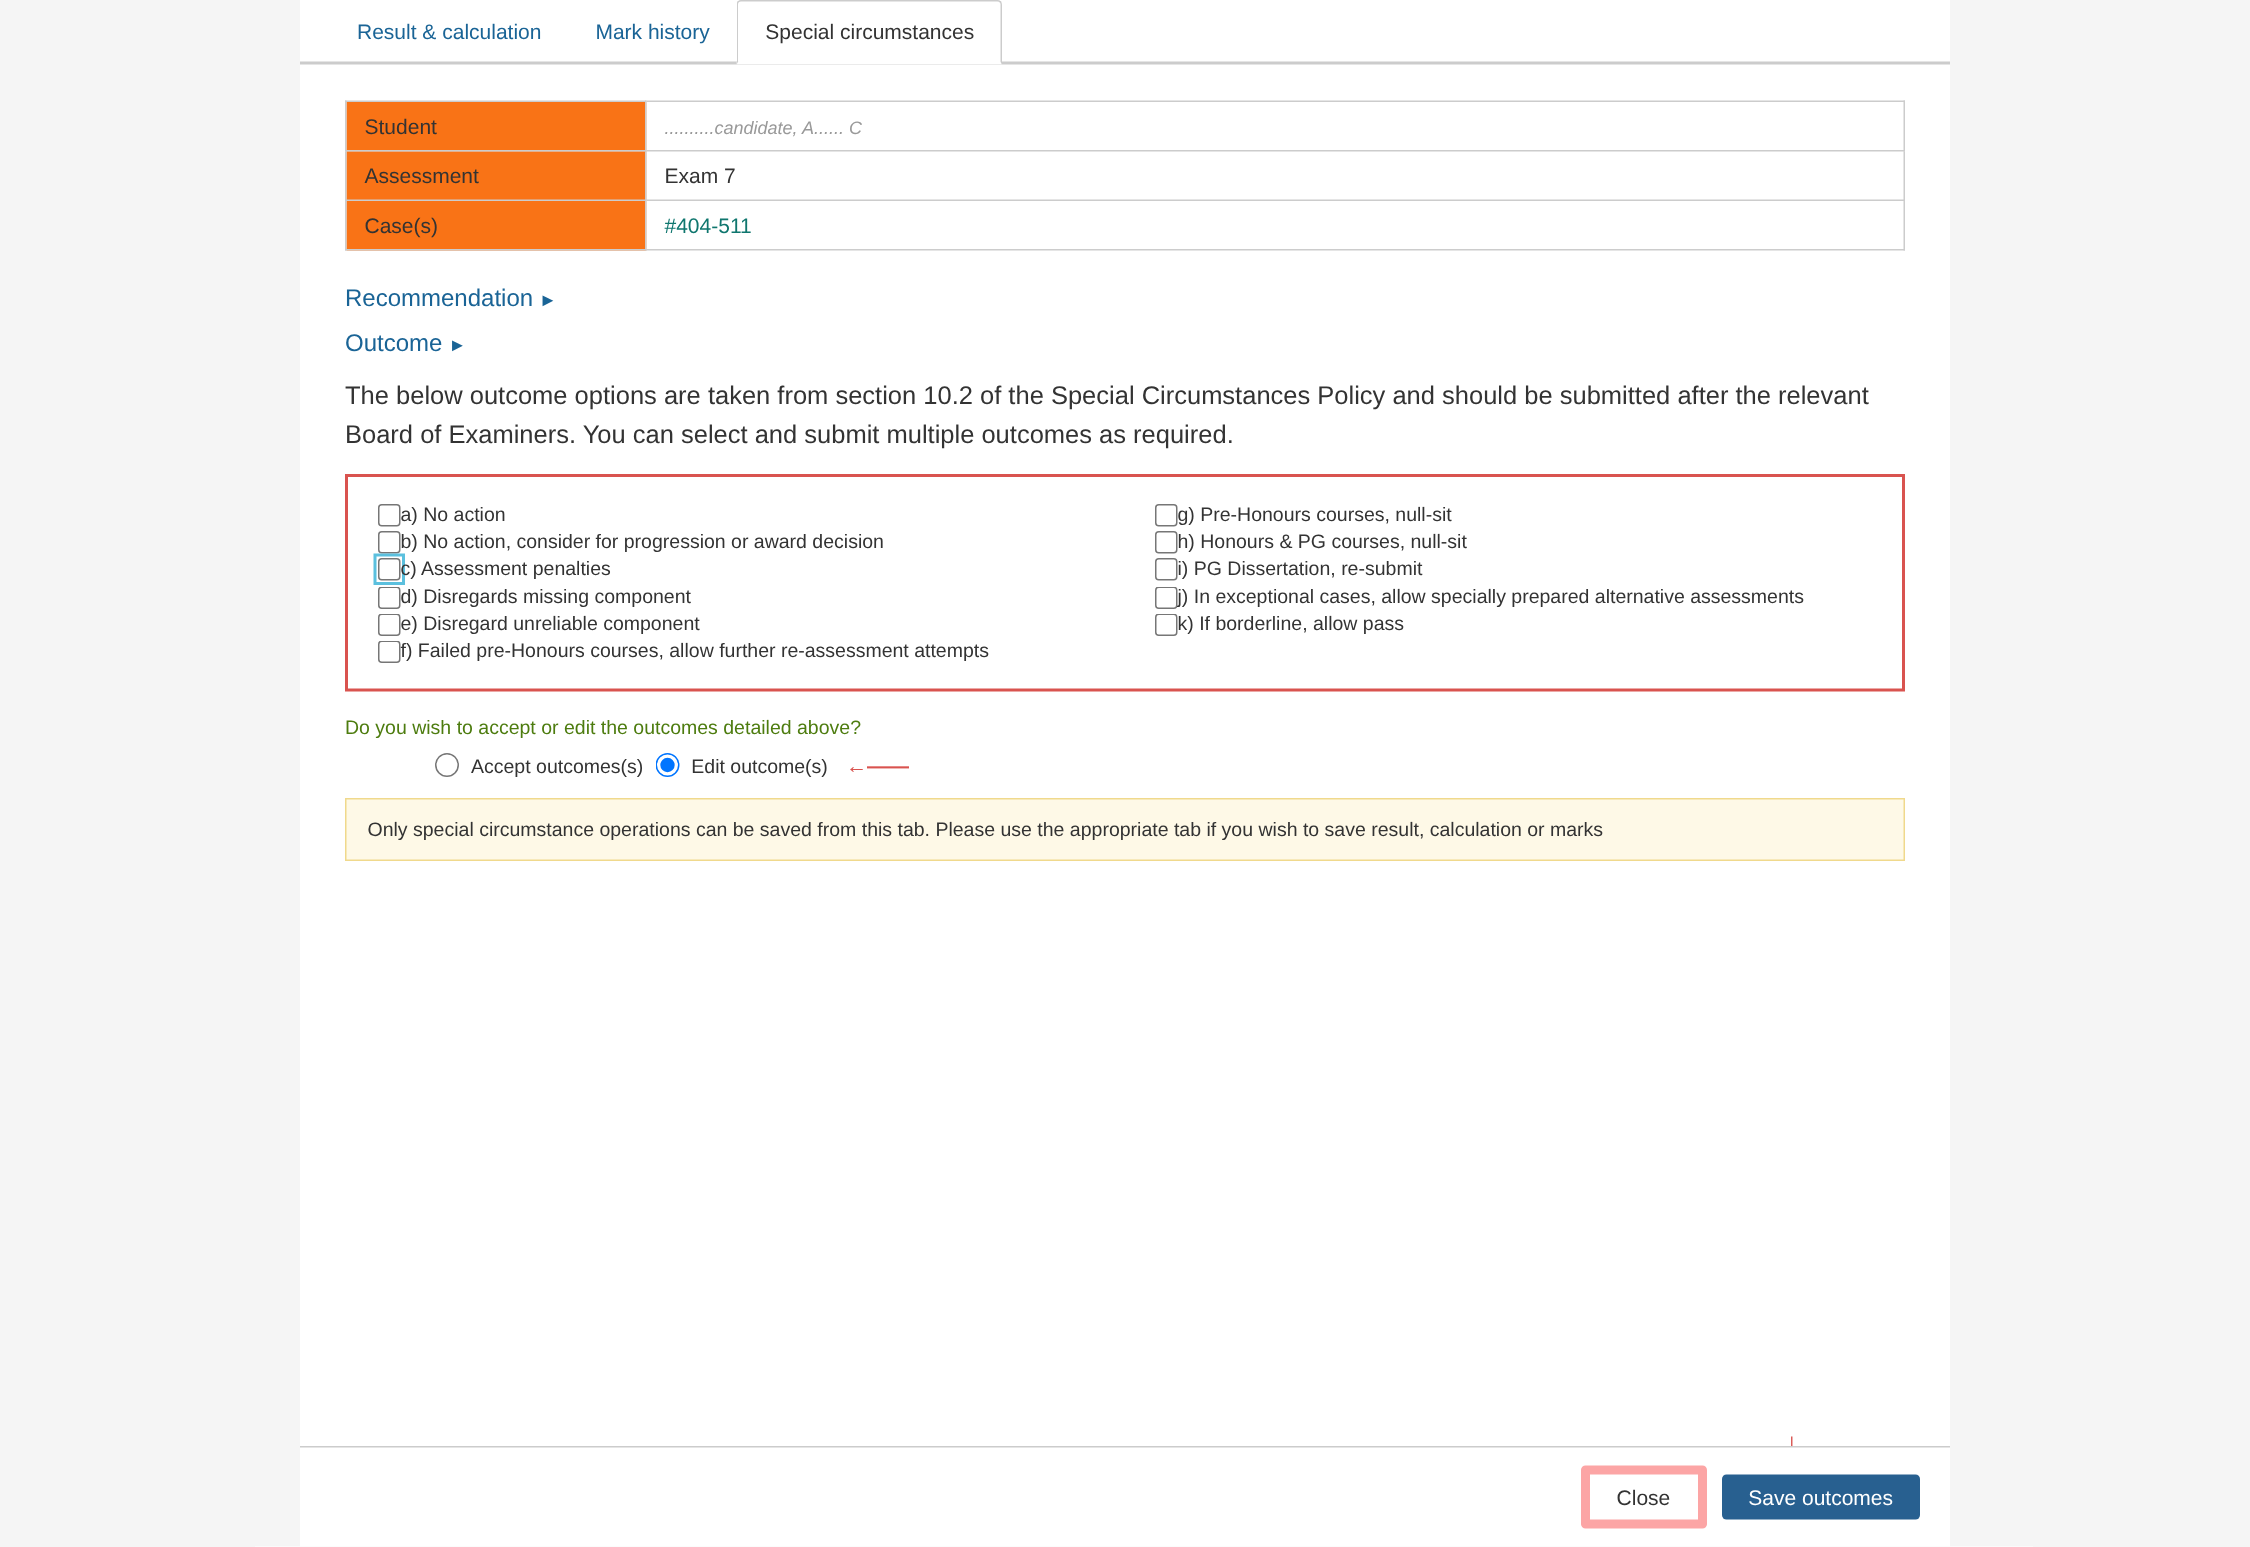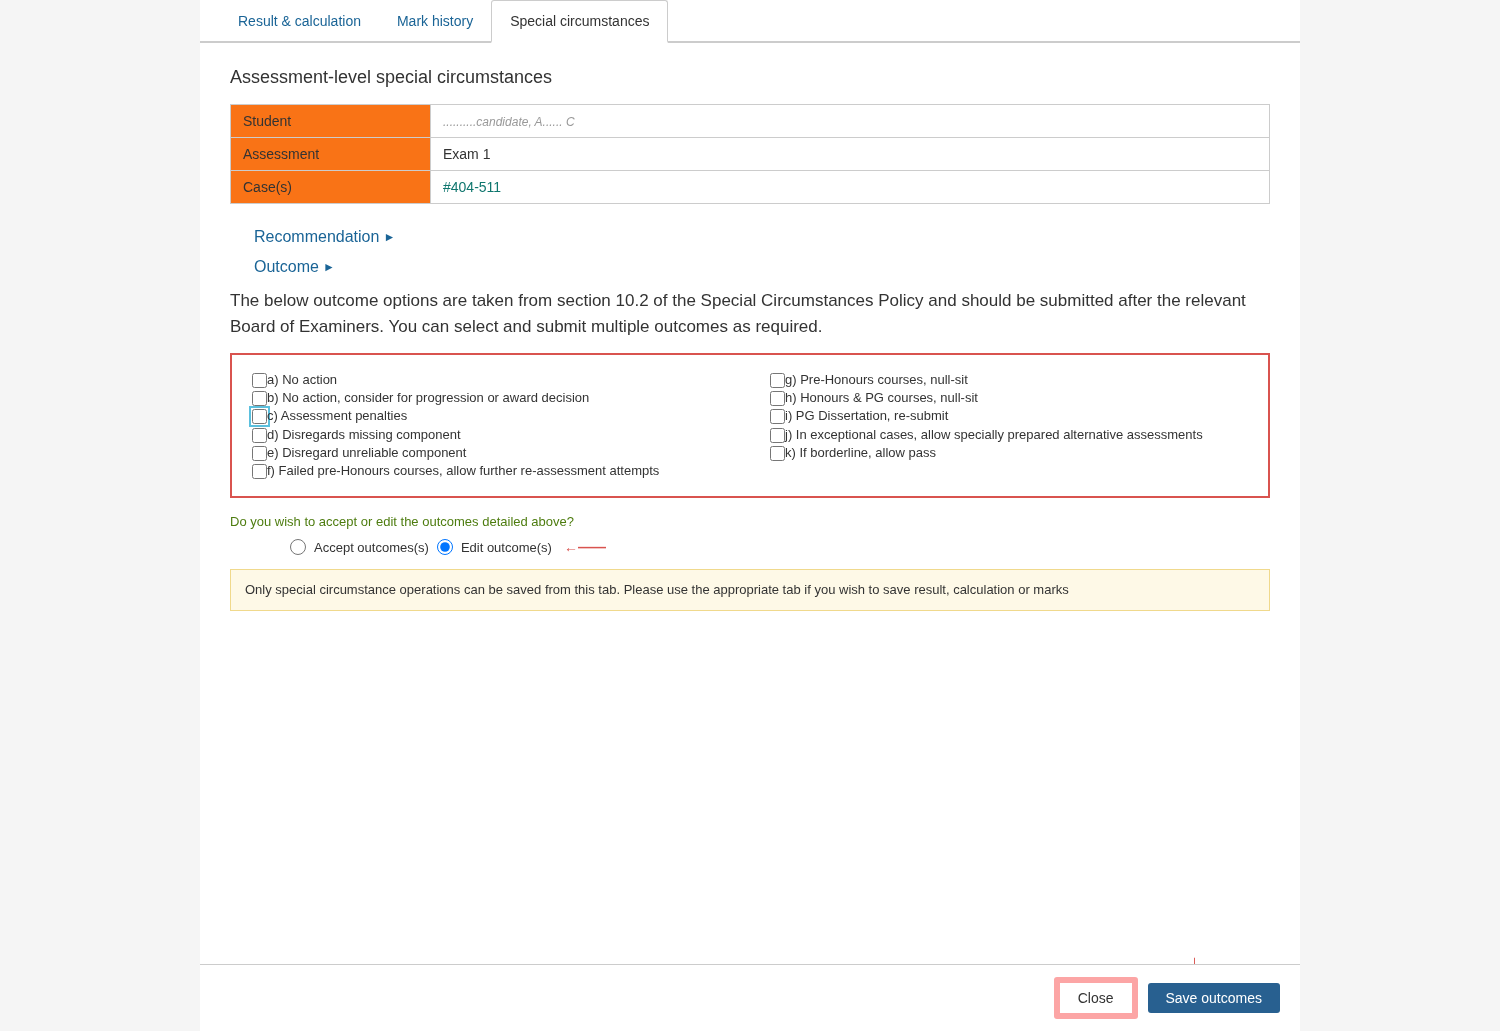--- a/index.html
+++ b/index.html
@@ -90,21 +90,20 @@
     
     .collapsible-header {
       color: #1a6496;
       font-size: 16px;
       font-weight: normal;
       cursor: pointer;
       margin-bottom: 12px;
       display: flex;
       align-items: center;
       gap: 4px;
-      margin-left: 24px;
     }
     .collapsible-header .arrow {
       font-size: 12px;
       color: #1a6496;
     }
 
     
     .description-text {
       font-size: 17px;
       color: #333;
@@ -238,33 +237,32 @@
 <div class="page-wrapper">
 
   <div class="tabs">
     <button class="tab">Result &amp; calculation</button>
     <button class="tab">Mark history</button>
     <button class="tab active">Special circumstances</button>
   </div>
 
   <div class="content">
 
-    <h2 class="section-heading">Assessment-level special circumstances</h2>
 
     <table class="info-table">
       <tbody>
         <tr>
           <td>Student</td>
           <td>
             <span class="student-value">..........candidate, A...... C</span>
           </td>
         </tr>
         <tr>
           <td>Assessment</td>
-          <td>Exam 1</td>
+          <td>Exam 7</td>
         </tr>
         <tr>
           <td>Case(s)</td>
           <td>
             <a class="link-text" href="#">#404-511</a>
           </td>
         </tr>
       </tbody>
     </table>
 

